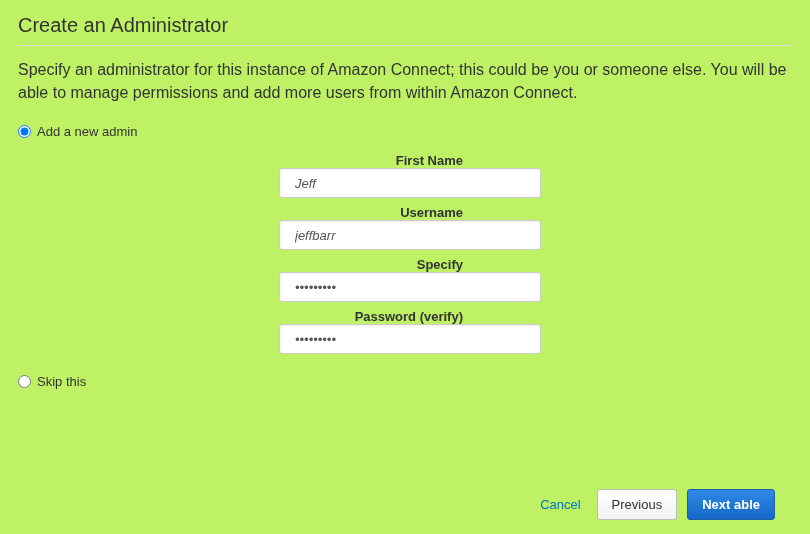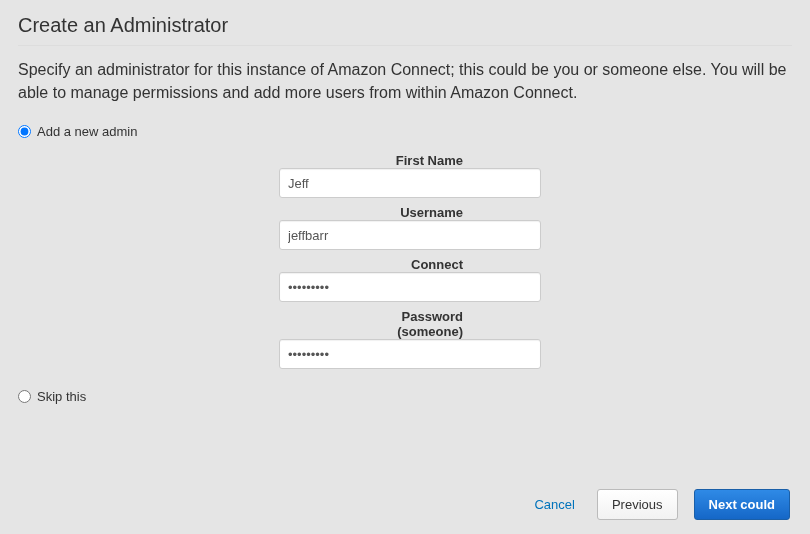--- a/index.html
+++ b/index.html
@@ -11,21 +11,21 @@
       font-family: "Helvetica Neue", Helvetica, Arial, sans-serif;
       font-size: 13px;
       color: #333;
       background: #fff;
     }
     .page-container {
       width: 810px;
       height: 534px;
       padding: 14px 18px 14px 18px;
       position: relative;
-      background: #e5e5e5;
+      background: #bef264;
       box-shadow: 2px 2px 6px rgba(0,0,0,0.25);
     }
     .page-title {
       font-size: 20px;
       font-weight: 400;
       color: #333;
       padding-bottom: 8px;
       border-bottom: 1px solid #ddd;
       margin-bottom: 12px;
     }
@@ -61,40 +61,41 @@
       width: 130px;
       text-align: right;
       padding-right: 12px;
       font-size: 13px;
       font-weight: bold;
       color: #333;
     }
     .form-input {
       width: 262px;
       height: 30px;
-      padding: 4px 8px;
+      padding: 4px 15px;
       font-size: 13px;
       color: #555;
       border: 1px solid #ccc;
       border-radius: 3px;
       box-shadow: inset 0 1px 1px rgba(0,0,0,0.06);
+      font-style: italic;
     }
     .form-input::placeholder {
       color: #999;
     }
     .radio-row.skip {
       margin-top: 16px;
     }
     .footer-buttons {
       position: absolute;
-      right: 20px;
+      right: 35px;
       bottom: 14px;
       display: flex;
       align-items: center;
-      gap: 16px;
+      gap: 10px;
     }
     .btn {
       display: inline-block;
       font-size: 13px;
       padding: 7px 14px;
       border-radius: 3px;
       cursor: pointer;
       font-family: inherit;
     }
     .btn-link {
@@ -136,36 +137,36 @@
       <input class="form-input" type="text" value="Jeff" style="">
     </div>
 
 
     <div class="form-row">
       <div class="form-label">Username</div>
       <input class="form-input" type="text" value="jeffbarr" style="">
     </div>
 
     <div class="form-row">
-      <div class="form-label">Connect</div>
+      <div class="form-label">Specify</div>
       <input class="form-input" type="text" value="•••••••••" style="">
     </div>
 
     <div class="form-row">
-      <div class="form-label">Password (someone)</div>
+      <div class="form-label">Password (verify)</div>
       <input class="form-input" type="text" value="•••••••••" style="">
     </div>
 
 
   </div>
 
   <div class="radio-row skip">
     <input type="radio" name="admin-option" style="">
     <label>Skip this</label>
   </div>
 
   <div class="footer-buttons">
     <button class="btn btn-link">Cancel</button>
     <button class="btn btn-default">Previous</button>
-    <button class="btn btn-primary">Next could</button>
+    <button class="btn btn-primary">Next able</button>
   </div>
 
 </div>
 
 </body></html>

